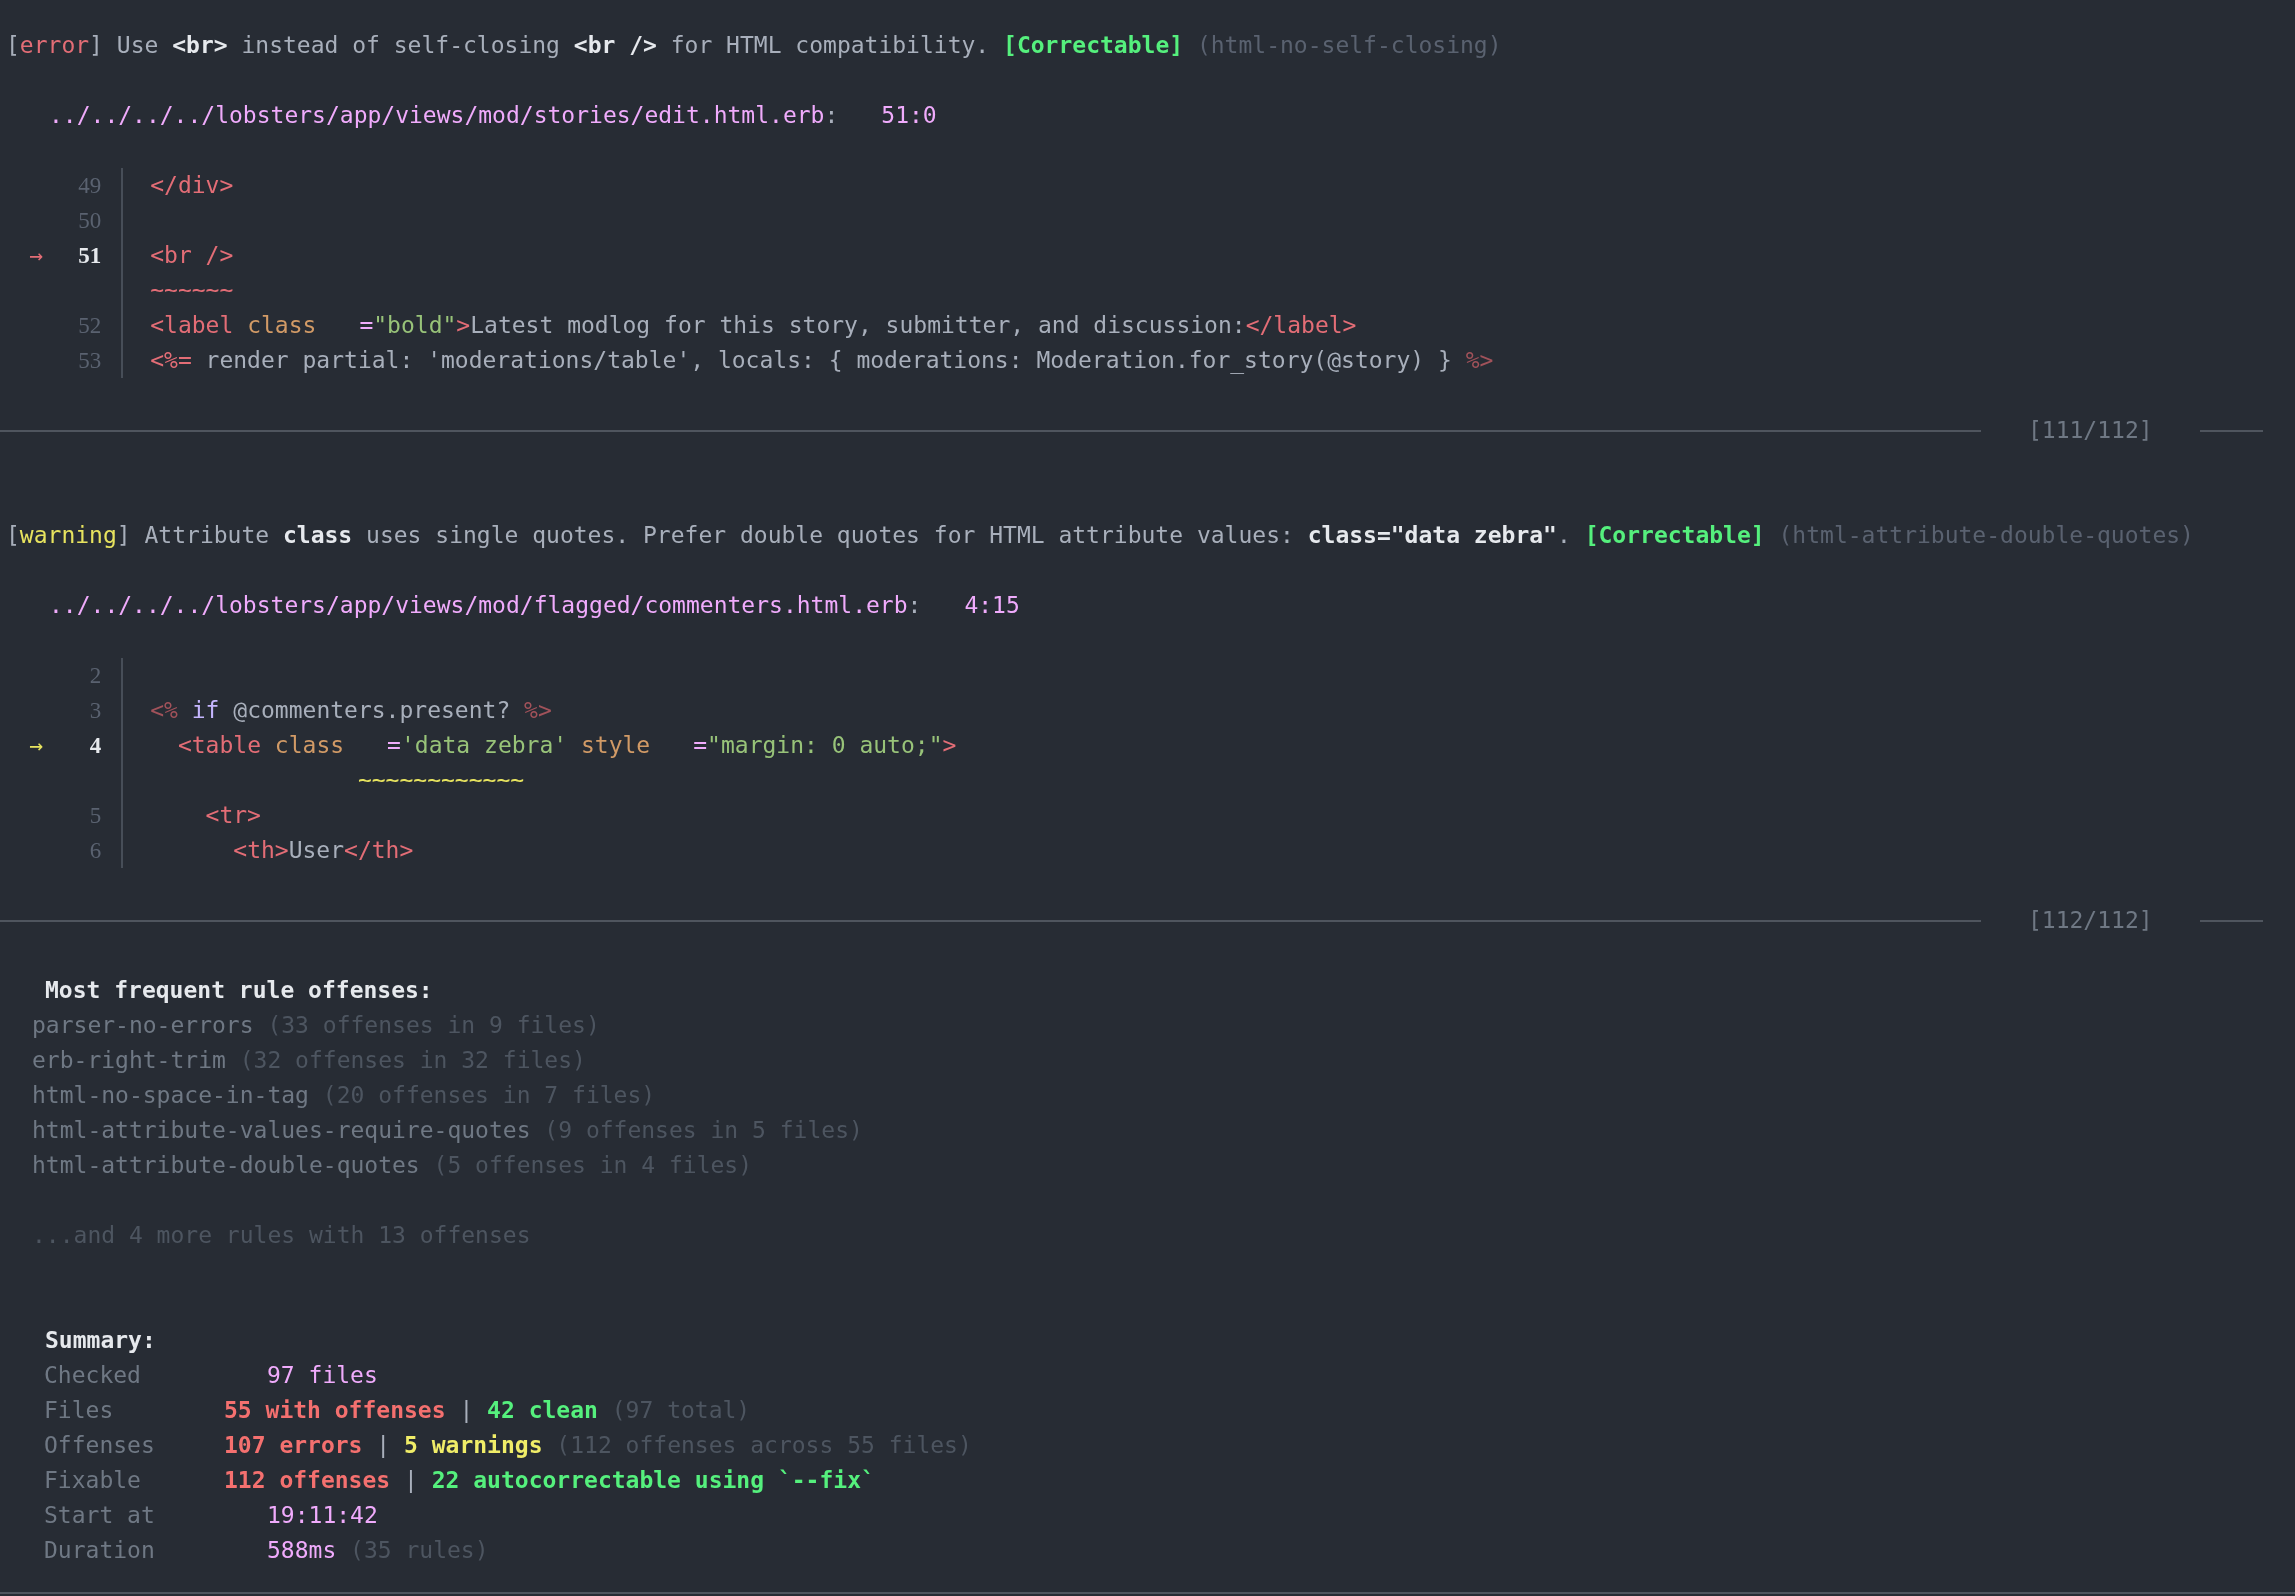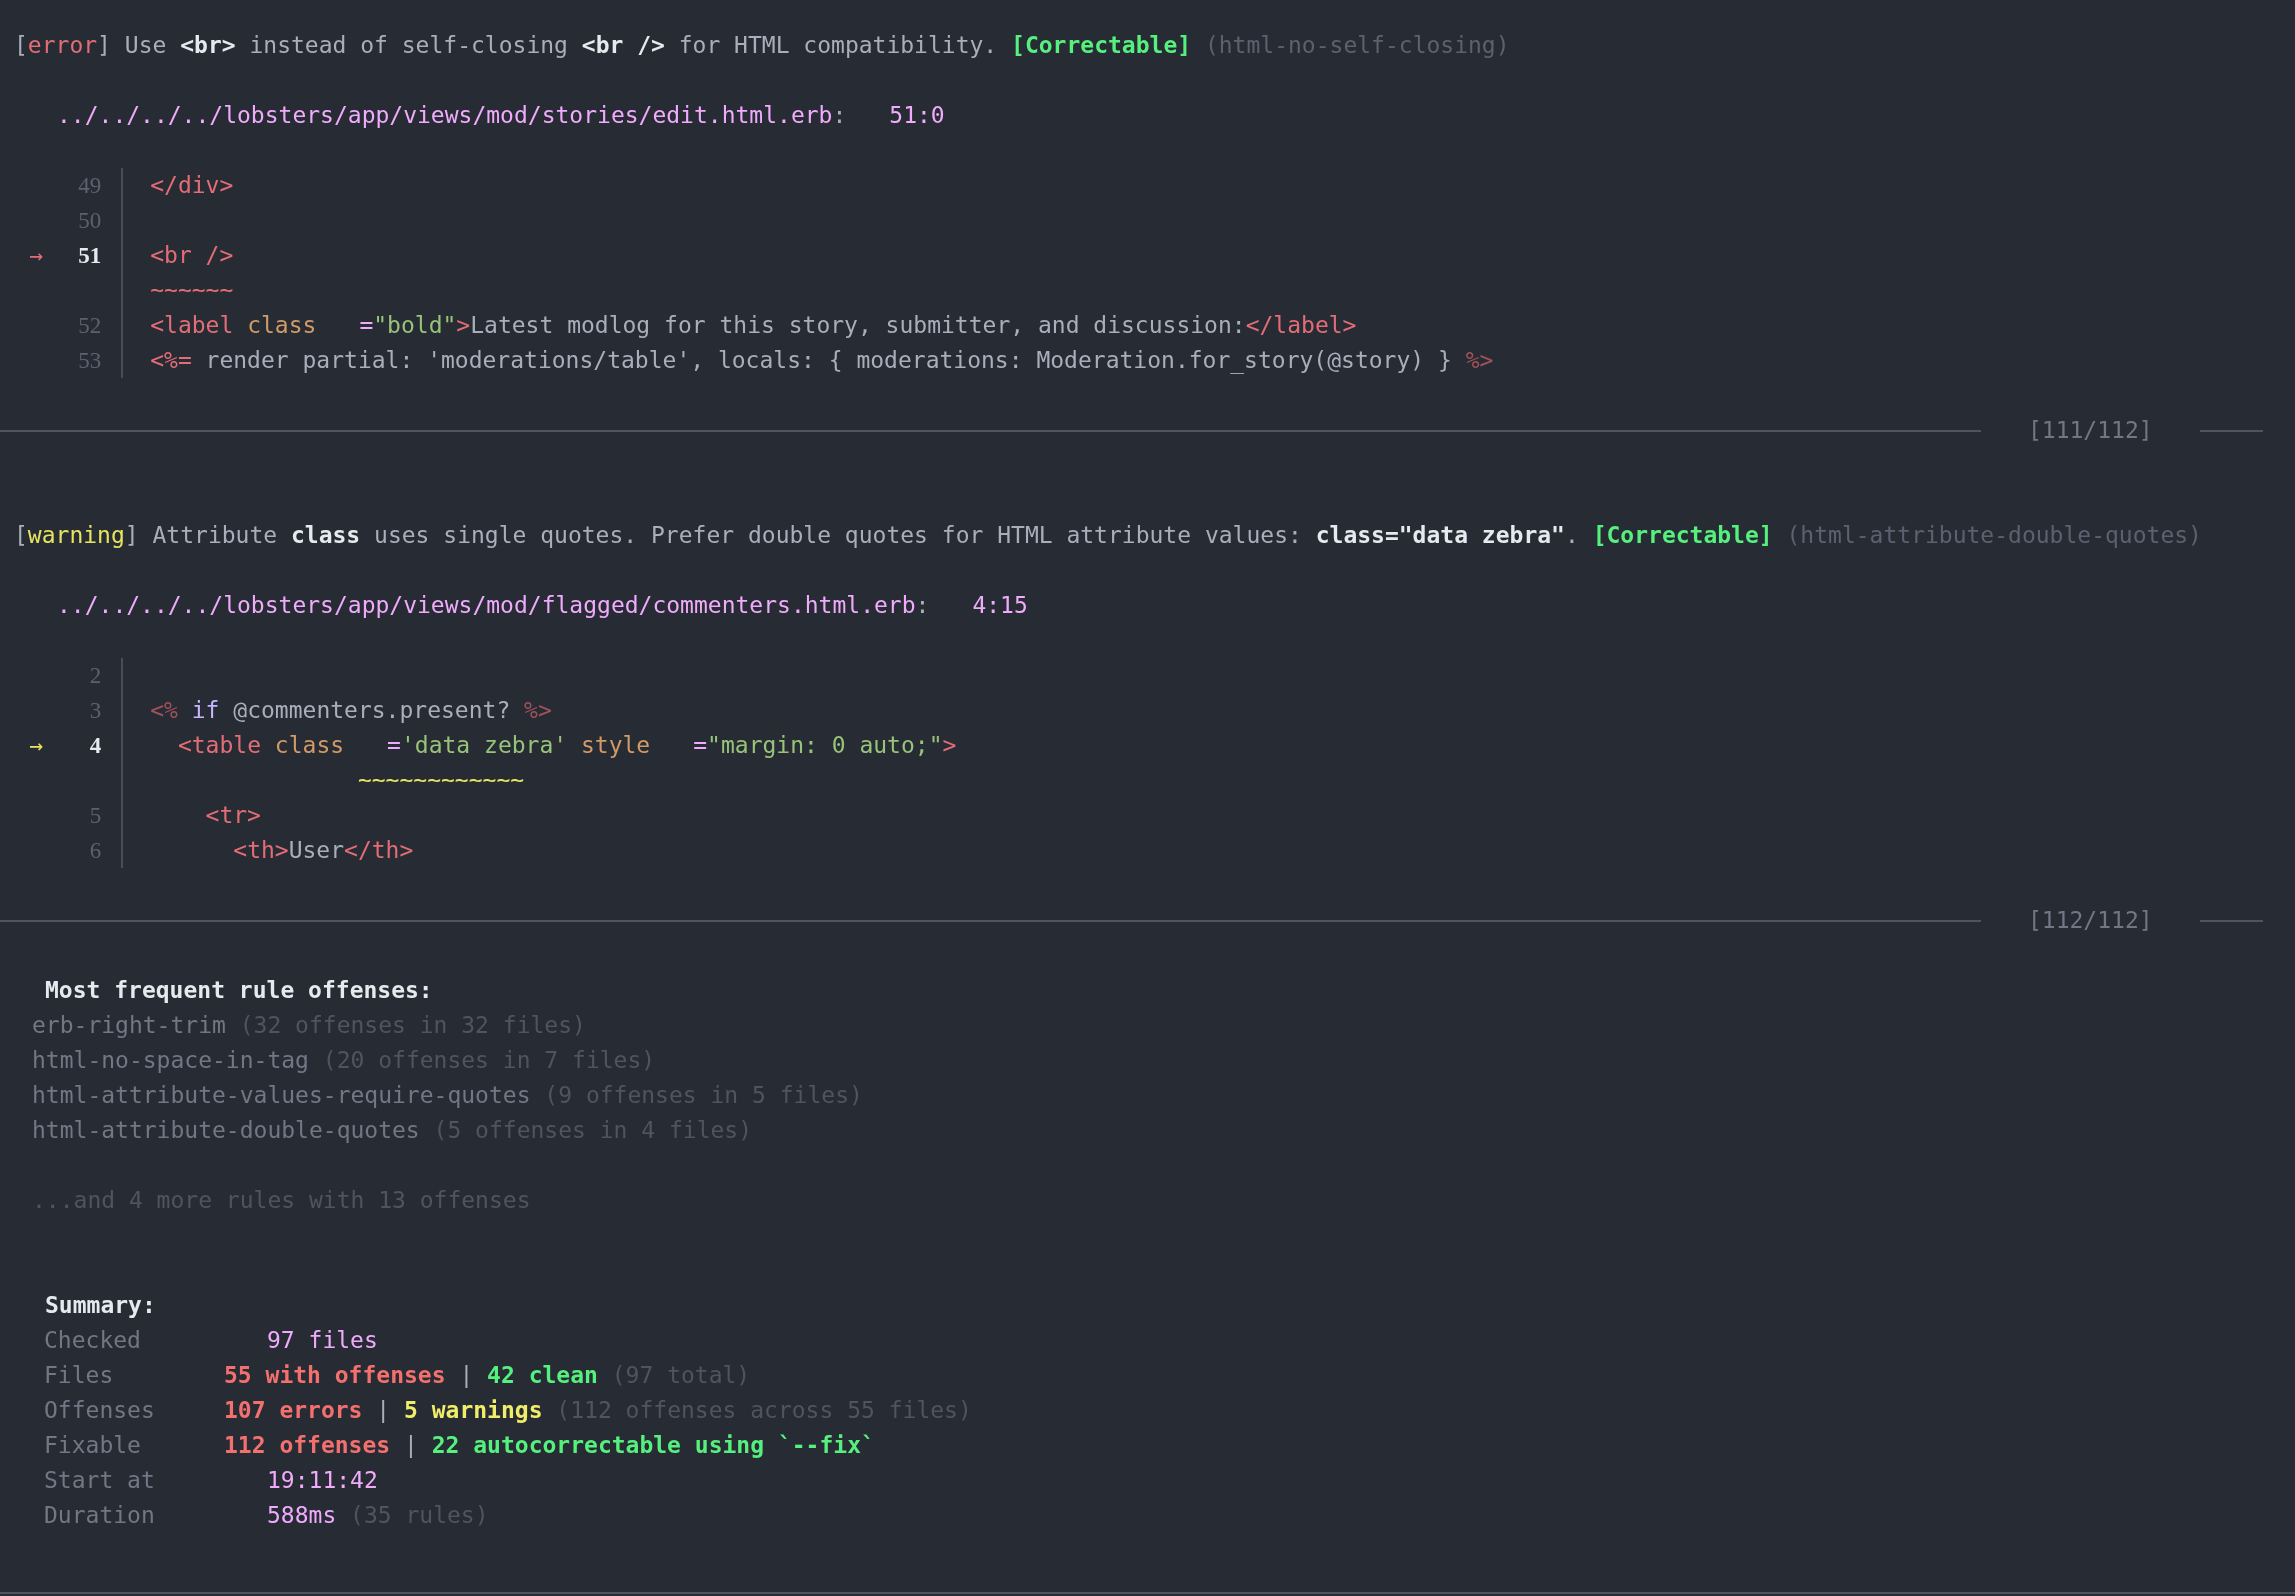--- a/index.html
+++ b/index.html
@@ -1,21 +1,21 @@
 <!DOCTYPE html>
 <html style="font-size:11.2px"><head>
 <meta charset="utf-8">
 <style>
   html,body{margin:0;padding:0;background:#272c34;}
   .screen{
     position:relative;width:2295px;height:1597px;overflow:hidden;box-sizing:border-box;
     background:#272c34;padding-top:28px;
     font-family:"DejaVu Sans Mono",monospace;font-size:23px;line-height:35px;color:#a8afbb;
   }
-  .row{height:35px;white-space:pre;padding-left:14px;}
+  .row{height:35px;white-space:pre;padding-left:6px;}
   .blank{height:35px;}
   .indent1{padding-left:18px;margin-left:27px;}
   .indent2{padding-left:32px;}
   .seg{white-space:pre;}
   
   .c-fg{color:#a8afbb;}
   .c-dim{color:#5a6270;}
   .c-faint{color:#4d5560;}
   .c-mid{color:#6f7884;}
   .c-white{color:#e6e9ed;font-weight:bold;}
@@ -153,20 +153,21 @@
     <div class="divider">
       <span class="dline grow"></span>
       <span class="dlabel">[112/112]</span>
       <span class="dline tail"></span>
     </div>
     <div class="blank"></div>
   </section>
 
   <section>
     <div class="row indent1 c-white">Most frequent rule offenses:</div>
+    <div class="row indent2"><span class="seg c-mid">parser-no-errors</span><span class="seg c-faint"> (33 offenses in 9 files)</span></div>
     <div class="row indent2"><span class="seg c-mid">erb-right-trim</span><span class="seg c-faint"> (32 offenses in 32 files)</span></div>
     <div class="row indent2"><span class="seg c-mid">html-no-space-in-tag</span><span class="seg c-faint"> (20 offenses in 7 files)</span></div>
     <div class="row indent2"><span class="seg c-mid">html-attribute-values-require-quotes</span><span class="seg c-faint"> (9 offenses in 5 files)</span></div>
     <div class="row indent2"><span class="seg c-mid">html-attribute-double-quotes</span><span class="seg c-faint"> (5 offenses in 4 files)</span></div>
     <div class="blank"></div>
     <div class="row indent2 c-faint">...and 4 more rules with 13 offenses</div>
     <div class="blank"></div>
     <div class="blank"></div>
   </section>
 

